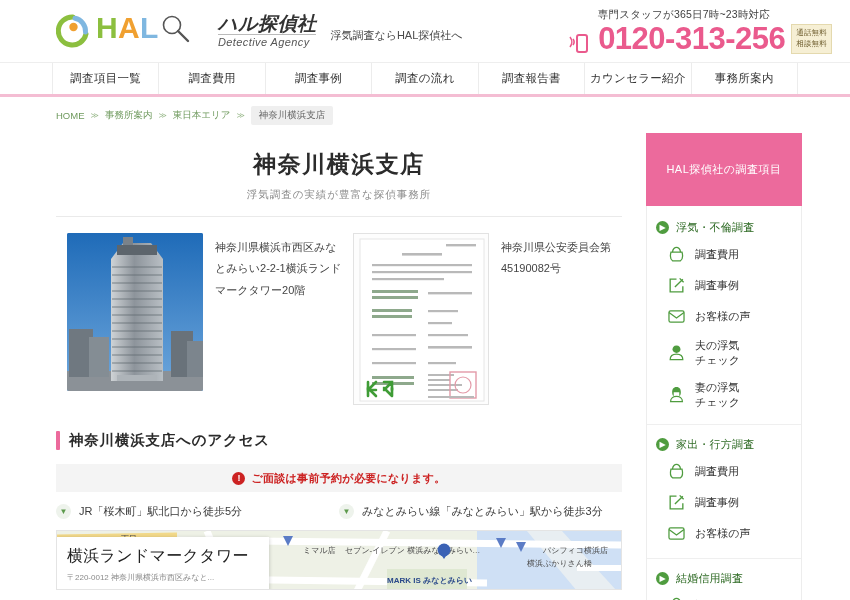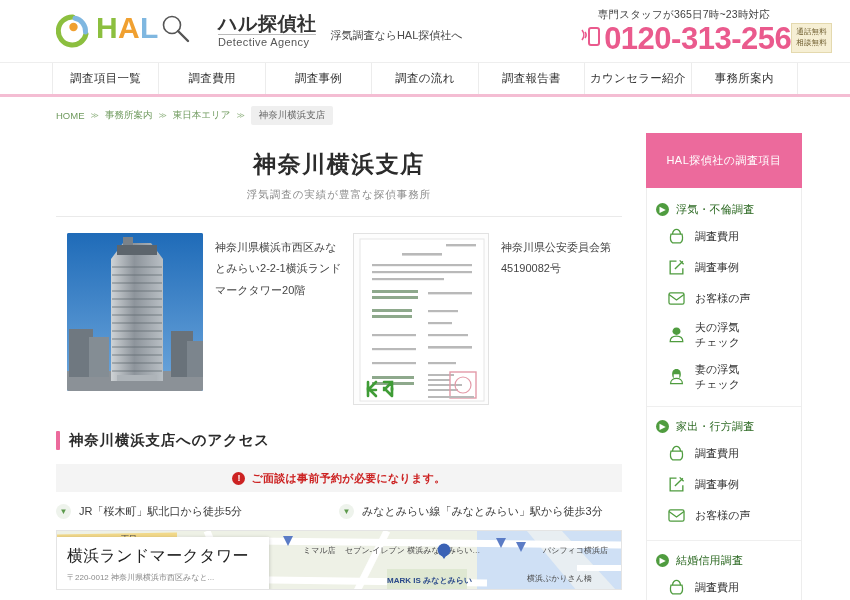--- a/index.html
+++ b/index.html
@@ -10,28 +10,28 @@
     overflow: hidden;
     color: #333;
   }
   .page { width: 850px; height: 600px; position: relative; background:#fff; }
 
   
   .header { height: 62px; display: flex; align-items: center; padding: 0 18px 0 56px; }
   .brand { display: flex; align-items: center; gap: 6px; }
   .logo-mark { width: 34px; height: 34px; position: relative; flex: none; }
   .logo-word { display:block; }
-  .brand-jp { display:flex; flex-direction:column; justify-content:center; margin-left:4px; }
+  .brand-jp { display:flex; flex-direction:column; justify-content:center; margin-left:4px;font-style:italic; }
   .brand-jp .jp { font-size: 19px; font-weight: 700; color:#333; letter-spacing:0.5px; line-height:1.05; }
   .brand-jp .en { font-size: 11px; color:#555; letter-spacing:0.4px; border-top:1px solid #bbb; padding-top:1px; margin-top:1px;}
   .tagline { font-size: 11px; color:#4a4a4a; margin-left:14px; align-self:center; padding-top:8px;}
 
   .header-right { margin-left:auto; display:flex; flex-direction:column; align-items:flex-end; }
   .hr-top { font-size: 10.5px; color:#3f3f3f; letter-spacing:0.2px; margin-bottom:1px; padding-right:62px;}
-  .hr-bot { display:flex; align-items:flex-start; }
+  .hr-bot { display:flex; align-items:flex-end; gap:6px; }
   .tel-icon { color:#e8558c; font-size:22px; line-height:1; display:flex; align-items:center; }
   .tel-num { font-size: 31px; font-weight: 700; color:#ea5a8d; letter-spacing:-0.5px; line-height:1; font-family:"Liberation Sans", sans-serif;}
   .free-badge { background:#f6efd4; border:1px solid #e4d9ae; color:#6b5a2a; font-size:7.5px; line-height:1.45;
                 padding:3px 4px; text-align:center; letter-spacing:0.2px;}
 
   
   .nav { display:flex; border-top:1px solid #eee; height:32px; align-items:stretch; padding:0 52px; }
   .nav-item { flex:1; display:flex; align-items:center; justify-content:center; font-size:11.5px; color:#333;
               border-left:1px solid #ececec; letter-spacing:0.3px; }
   .nav-item:last-child { border-right:1px solid #ececec; }
@@ -78,21 +78,21 @@
 
   
   .map { margin-top:11px; height:60px; position:relative; overflow:hidden; background:#eaf0e3; border:1px solid #e4e4e4;}
   .map-card { position:absolute; left:0; top:6px; width:212px; height:54px; background:#fff; box-shadow:0 1px 4px rgba(0,0,0,.22);
               padding:9px 10px; }
   .map-card .t { font-size:16px; font-weight:400; color:#222; letter-spacing:0.3px;}
   .map-card .s { font-size:8px; color:#8a8a8a; margin-top:5px; }
   .mlabel { position:absolute; font-size:8px; color:#4a4a4a; white-space:nowrap;}
 
   
-  .side-head { background:#ec6a9c; color:#fff; font-size:11px; text-align:center; padding:20px 0; letter-spacing:0.5px;
+  .side-head { background:#ec6a9c; color:#fff; font-size:11px; text-align:center; padding:29px 0; letter-spacing:0.5px;
                font-weight:400; }
   .side-body { border:1px solid #ededed; border-top:none; padding: 8px 0 0; }
   .sec { padding: 4px 0 9px; }
   .sec + .sec { border-top:1px solid #efefef; padding-top:10px; }
   .sec-head { display:flex; align-items:center; gap:7px; padding: 2px 9px 4px; }
   .sec-head .dot { width:13px; height:13px; border-radius:50%; background:#4f9c3f; color:#fff; font-size:8px;
                    display:flex; align-items:center; justify-content:center; flex:none; }
   .sec-head .lbl { font-size:11px; color:#2f6b25; letter-spacing:0.2px; }
   .sub-item { display:flex; align-items:center; gap:9px; padding: 6px 9px 6px 20px; }
   .sub-item .ic { width:19px; height:19px; flex:none; }
@@ -322,21 +322,21 @@
             <line x1="0" y1="6" x2="120" y2="4"></line>
           </g>
           <rect x="330" y="38" width="80" height="22" fill="#dfe8d2"></rect>
           <rect x="520" y="34" width="46" height="6" fill="#ffffff"></rect>
         </svg>
         <div class="mlabel" style="left:64px;top:2px;">丁目</div>
         <div class="mlabel" style="left:246px;top:16px;width:14px;line-height:1.05;">ミマル店</div>
         <div class="mlabel" style="left:288px;top:14px;">セブン-イレブン 横浜みなとみらい…</div>
         <div class="mlabel" style="left:486px;top:14px;">パシフィコ横浜店</div>
         <div class="mlabel" style="left:330px;top:44px;font-weight:700;color:#2b4a8b;">MARK IS みなとみらい</div>
-        <div class="mlabel" style="left:470px;top:42px;">横浜ぷかりさん橋</div>
+        <div class="mlabel" style="left:470px;top:27px;">横浜ぷかりさん橋</div>
         <svg style="position:absolute;left:225px;top:2px" width="12" height="14">
             <path d="M6 13 L1 3 L11 3 Z" fill="#5b7cc6"></path>
           </svg>
         <svg style="position:absolute;left:380px;top:12px" width="14" height="16">
             <circle cx="7" cy="7" r="6.5" fill="#3b62b5"></circle>
             <path d="M7 16 L3 10 L11 10 Z" fill="#3b62b5"></path>
           </svg>
         <svg style="position:absolute;left:438px;top:4px" width="12" height="14">
             <path d="M6 13 L1 3 L11 3 Z" fill="#5b7cc6"></path>
           </svg>

